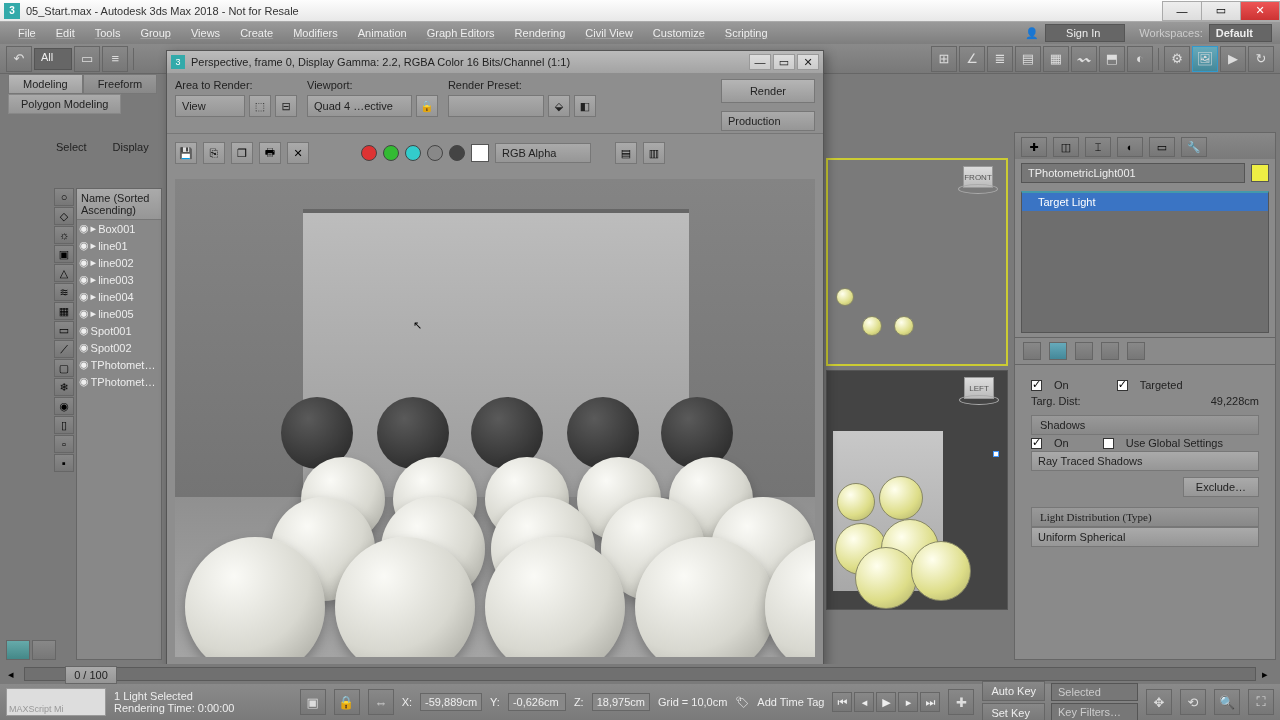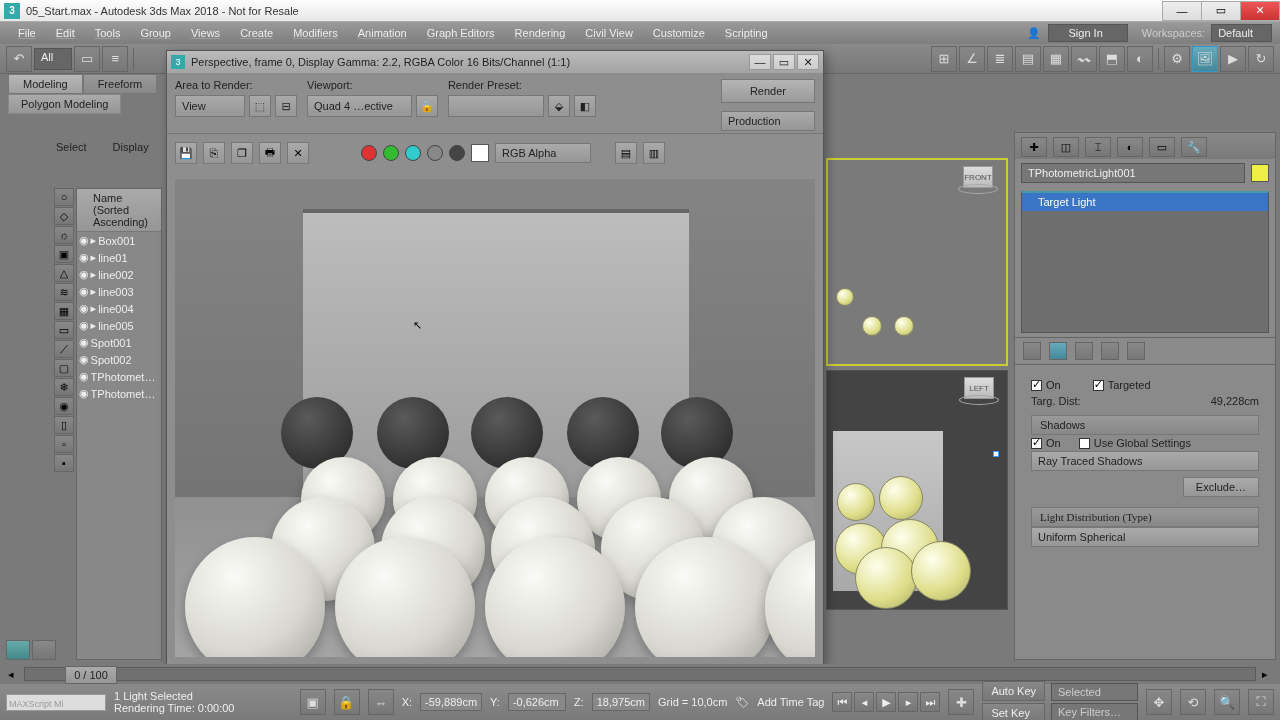--- a/index.html
+++ b/index.html
@@ -12,42 +12,42 @@
 .winbtns { display: flex; }
 .winbtn { width: 40px; height: 20px; border: 1px solid #aaa; background: linear-gradient(#eee,#ddd); display: flex; align-items: center; justify-content: center; margin-left: -1px; }
 .winbtn.close { background: linear-gradient(#e55,#c33); color: #fff; }
 
 
 .menubar { height: 22px; background: linear-gradient(#9a9a9a, #7e7e7e); display: flex; align-items: center; padding-left: 8px; color: #eee; }
 .menubar .mitem { padding: 3px 10px; cursor: pointer; text-decoration: underline; text-decoration-color: rgba(255,255,255,0.2); }
 .menubar .right { margin-left: auto; display: flex; align-items: center; gap: 6px; padding-right: 8px; }
 .signin { background: #666; border:1px solid #555; padding: 2px 24px 2px 20px; color:#eee; position:relative; }
 .wslabel { color:#ccc; margin-left:8px;}
-.wsdrop { background:#666; border:1px solid #555; padding:2px 18px 2px 6px; color:#eee;}
+.wsdrop { background:#666; border:1px solid #555; padding:2px 18px 2px 6px; color:#eee;font-weight:bold;}
 
 
 .toolbar { height: 30px; background: linear-gradient(#8a8a8a, #787878); display: flex; align-items: center; padding: 0 6px; gap: 2px; border-bottom:1px solid #666;}
 .tbtn { width: 26px; height: 26px; background: linear-gradient(#888,#777); border: 1px solid #666; display:flex; align-items:center; justify-content:center; color:#ddd; font-size:13px;}
 .tbtn.accent { border-color:#39c; background:linear-gradient(#6ab,#489);}
 .tdrop { height: 22px; background: #666; border: 1px solid #555; color: #eee; padding: 2px 18px 2px 6px; position:relative;}
 .tsep { width:1px; height:22px; background:#666; margin:0 3px;}
 
 
 .ribtabs { position:absolute; top:74px; left:8px; height:20px; display:flex; gap:0;}
 .ribtab { background:linear-gradient(#999,#888); padding:3px 14px; color:#222; border:1px solid #777; font-size:11px;}
 .ribtab.active { background:linear-gradient(#b8b8b8,#a0a0a0);}
 .ribsub { position:absolute; top:94px; left:8px; background:linear-gradient(#aaa,#969696); padding:3px 12px; color:#222; border:1px solid #888;}
 
 
 .lefttb { position:absolute; left:54px; top:188px; width:20px; display:flex; flex-direction:column; gap:1px;}
 .lefttb .lb { width:20px; height:18px; background:linear-gradient(#888,#777); border:1px solid #666; display:flex; align-items:center; justify-content:center;}
 
 
 .sceneexp { position:absolute; left:76px; top:188px; width:86px; bottom:60px; background:#888; border:1px solid #666; overflow:hidden;}
-.sceneexp .hdr { background:linear-gradient(#aaa,#969696); padding:3px 16px; color:#222; border-bottom:1px solid #777;}
+.sceneexp .hdr { background:linear-gradient(#aaa,#969696); padding:3px 4px; color:#222; border-bottom:1px solid #777;}
 .sceneexp .row { display:flex; align-items:center; gap:2px; padding:2px 2px; color:#eee;}
 .sceneexp .row .nm { white-space:nowrap; overflow:hidden; text-overflow:ellipsis;}
 .explorertabs { position:absolute; left:50px; top:138px; display:flex; gap:14px; color:#222;}
 .explorertabs span { padding:3px 6px;}
 
 
 .vp { position:absolute; border:1px solid #555; background:#7a7a7a;}
 .vp.topright { left:826px; top:158px; width:182px; height:208px; border:2px solid #cc3;}
 .vp.botright { left:826px; top:370px; width:182px; height:240px; background:#444;}
 .vcube { position:absolute; right:6px; top:6px; width:44px; height:36px; }
@@ -91,32 +91,32 @@
 .colorbox { width:18px;height:18px;background:#ee4;border:1px solid #555;}
 .modlist { padding:0 6px;}
 .modlist .mldrop { background:#777;border:1px solid #555;color:#ccc;padding:3px 6px;}
 .modstack { margin:4px 6px; height:142px; background:#6e6e6e; border:1px solid #555; border-top:2px solid #49a;}
 .modstack .msitem { background:#3a74c4; color:#fff; padding:3px 16px;}
 .modbtns { display:flex; gap:8px; padding:4px 8px; border-top:1px solid #666; border-bottom:1px solid #666;}
 .modbtns .mb { width:18px;height:18px; background:linear-gradient(#888,#777); border:1px solid #666;}
 .rollout { margin:6px 6px 0; background:#8a8a8a;}
 .rollhdr { background:linear-gradient(#999,#888); color:#222; padding:3px 8px; border:1px solid #777;}
 .sect { padding:6px 10px; color:#222;}
-.sect .line { display:flex; align-items:center; gap:4px; padding:2px 0;text-align:center;}
+.sect .line { display:flex; align-items:center; gap:12px; padding:2px 0;text-align:center;}
 .sect .cb { width:11px;height:11px;border:1px solid #333;background:#fff; display:inline-block; position:relative;}
 .sect .cb.checked::after{content:"✓";position:absolute;top:-3px;left:0;font-size:11px;color:#000;}
 .sect .dd { background:linear-gradient(#aaa,#969696); border:1px solid #777; padding:3px 18px 3px 6px; color:#222; display:block;}
 .sect .sbtn { background:linear-gradient(#aaa,#969696);border:1px solid #777;padding:3px 12px; float:right;}
 
 
 .timeline { position:absolute; left:8px; right:8px; bottom:36px; height:20px; background:#7a7a7a; display:flex; align-items:center;}
 .timeslider { flex:1; height:14px; background:#707070; border:1px solid #5a5a5a; position:relative; margin:0 6px;}
 .timeslider .handle { position:absolute; left:40px; top:-2px; height:18px; width:52px; background:linear-gradient(#aaa,#969696); border:1px solid #666; display:flex;align-items:center;justify-content:center;color:#222;}
 .statusbar { position:absolute; left:0; right:0; bottom:0; height:36px; background:linear-gradient(#8a8a8a,#7a7a7a); display:flex; align-items:center; padding:0 6px; gap:8px; color:#eee;}
-.mscript { width:100px; height:17px; background:#ddd; border:1px solid #999; color:#999; font-size:9px; display:flex; align-items:flex-end; padding:1px 2px;}
+.mscript { width:100px; height:28px; background:#ddd; border:1px solid #999; color:#999; font-size:9px; display:flex; align-items:flex-end; padding:1px 2px;}
 .coords { display:flex; gap:8px; align-items:center;}
 .coords .cv { background:#888; border:1px solid #666; padding:2px 4px; color:#eee; min-width:58px;}
 .playbtns { display:flex; gap:2px;}
 .playbtns .pb { width:20px;height:20px;background:linear-gradient(#888,#777);border:1px solid #666;display:flex;align-items:center;justify-content:center;}
 .keyarea { display:flex; gap:6px; align-items:center;}
 .keyarea .kb { background:linear-gradient(#888,#777);border:1px solid #666;padding:3px 8px;color:#eee;}
 .keyarea .kd { background:#777;border:1px solid #555;padding:2px 16px 2px 6px;color:#ccc;}
 
 
 .navthumbs { position:absolute; left:6px; bottom:60px; display:flex; gap:2px;}

